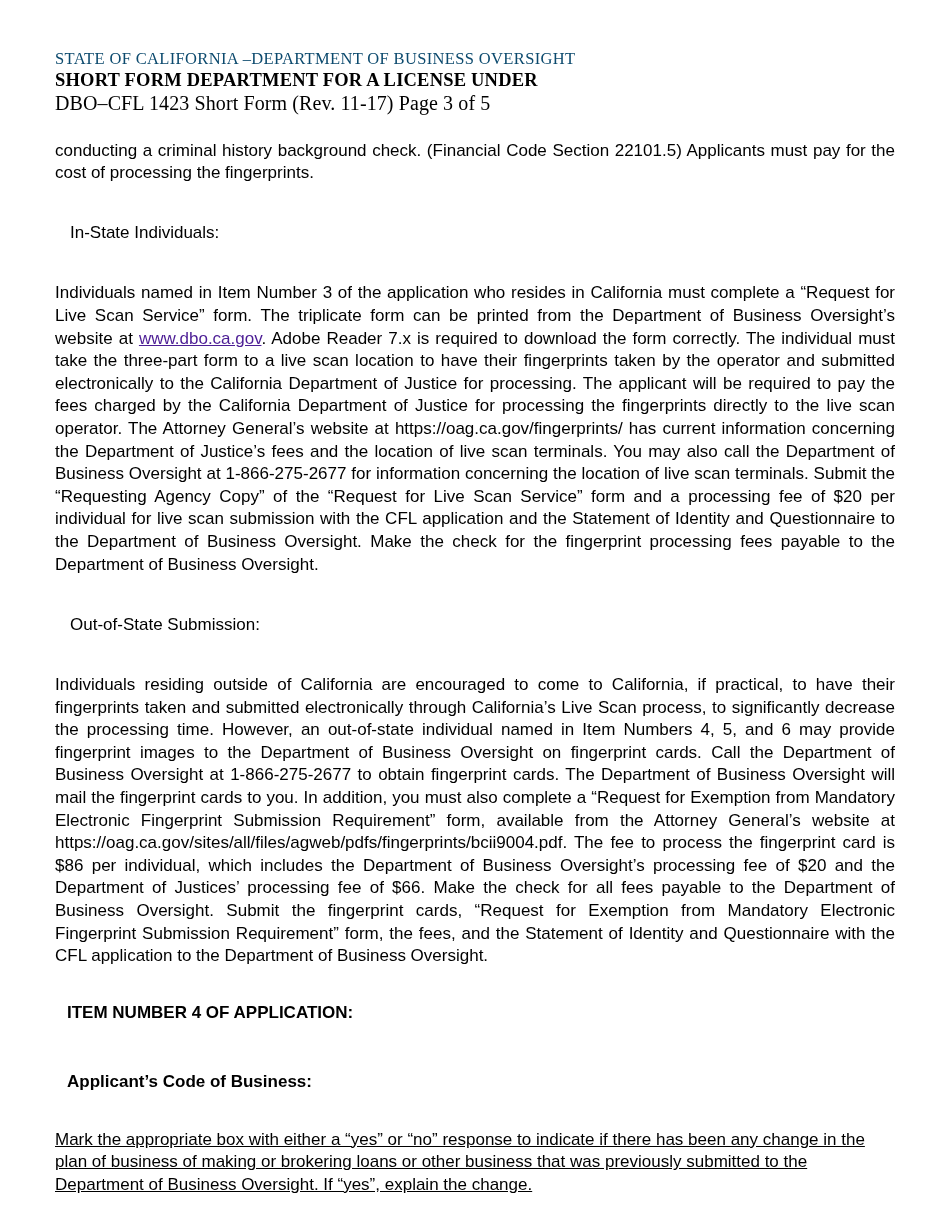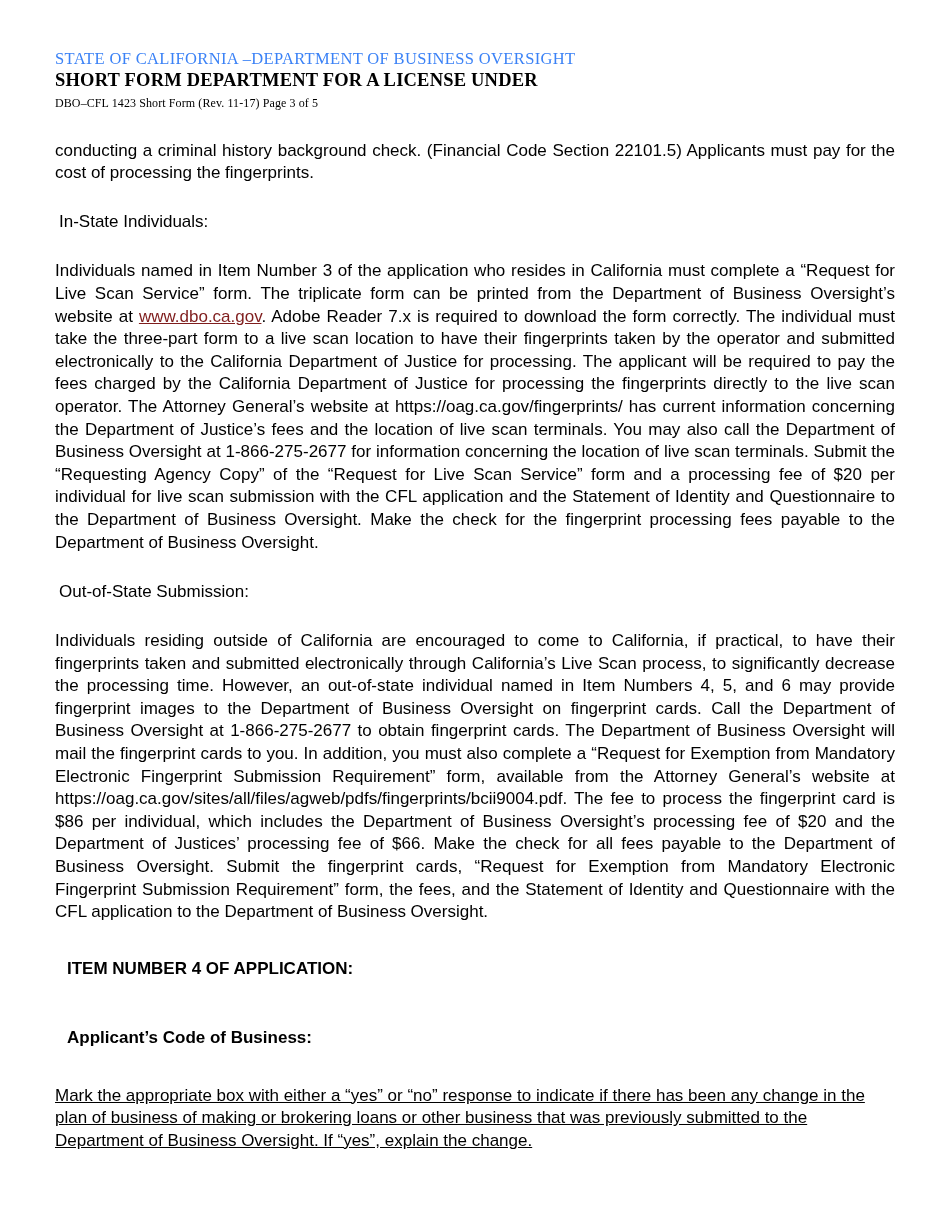--- a/index.html
+++ b/index.html
@@ -29,38 +29,38 @@
   
   .letterhead {
     padding-top: 49px;
   }
 
   .lh-line1 {
     font-family: "Liberation Serif", "DejaVu Serif", serif;
     font-size: 16.5px;
     line-height: 20px;
     letter-spacing: 0.35px;
-    color: #3b82f6;
+    color: #0c4a6e;
     white-space: nowrap;
   }
 
   .lh-line2,
   .lh-line3 {
     font-family: "Liberation Serif", "DejaVu Serif", serif;
     font-weight: bold;
     font-size: 18.5px;
     line-height: 22.5px;
     letter-spacing: 0.2px;
     color: #000000;
     white-space: nowrap;
   }
 
   .lh-line4 {
     font-family: "Liberation Serif", "DejaVu Serif", serif;
-    font-size: 12px;
+    font-size: 20px;
     line-height: 21px;
     letter-spacing: 0.1px;
     color: #000000;
     white-space: nowrap;
     margin-top: 1px;
   }
 
   
   .body-block {
     margin-top: 26px;
@@ -75,37 +75,37 @@
     text-align: justify;
     text-justify: inter-word;
   }
 
   p.para.left {
     text-align: left;
     text-decoration: underline;
   }
 
   p.heading-label {
-    margin: 4px;
+    margin: 15px;
     text-align: left;
   }
 
   p.bold-heading {
     margin: 12px;
     font-weight: bold;
     text-align: left;
   }
 
   .gap {
     height: 22.6px;
   }
 
   a.doc-link,
   .doc-link {
-    color: #7f1d1d;
+    color: #4c1d95;
     text-decoration: underline;
   }
 </style>
 </head>
 <body>
 
 <div class="page">
   <div class="content">
 
     <div class="letterhead">

